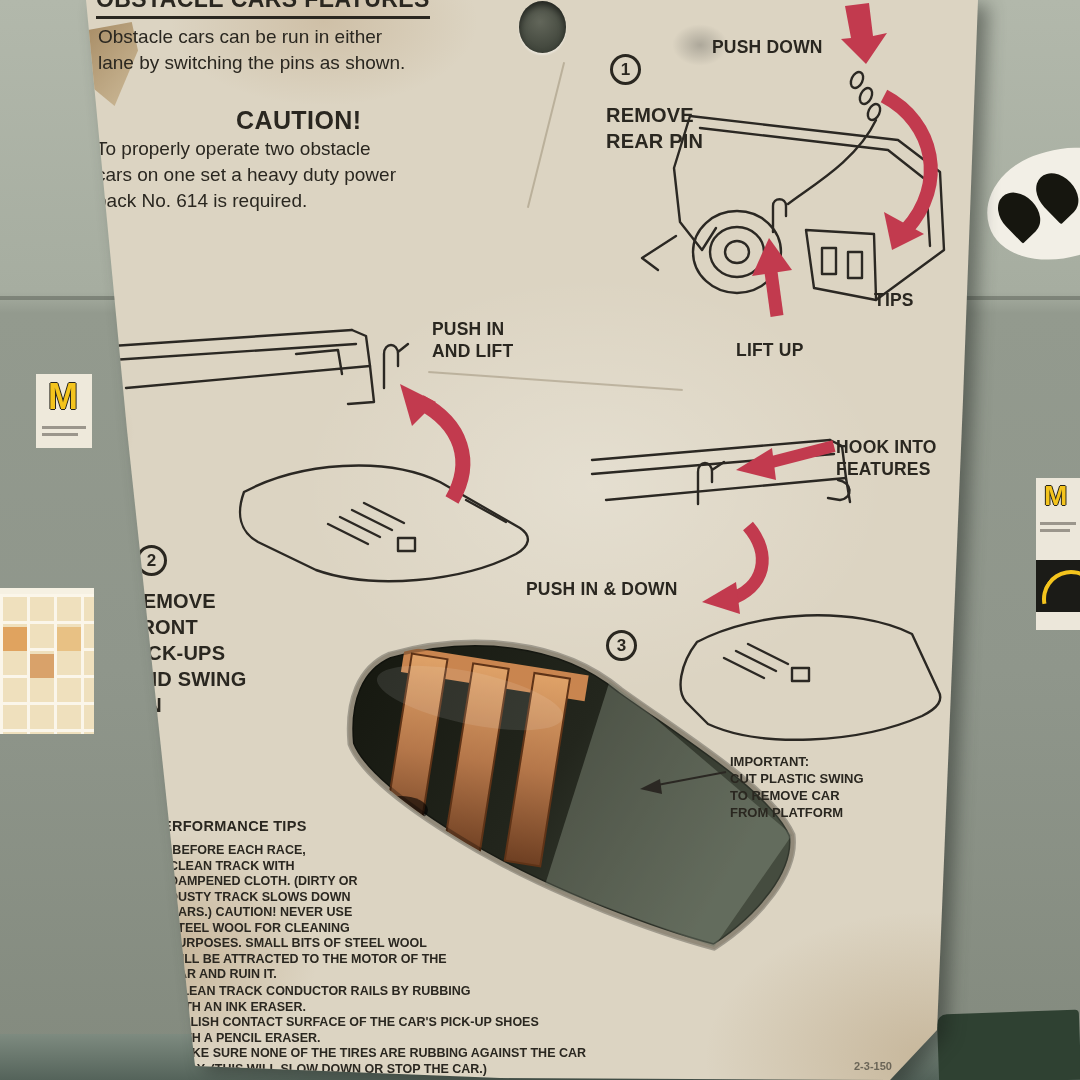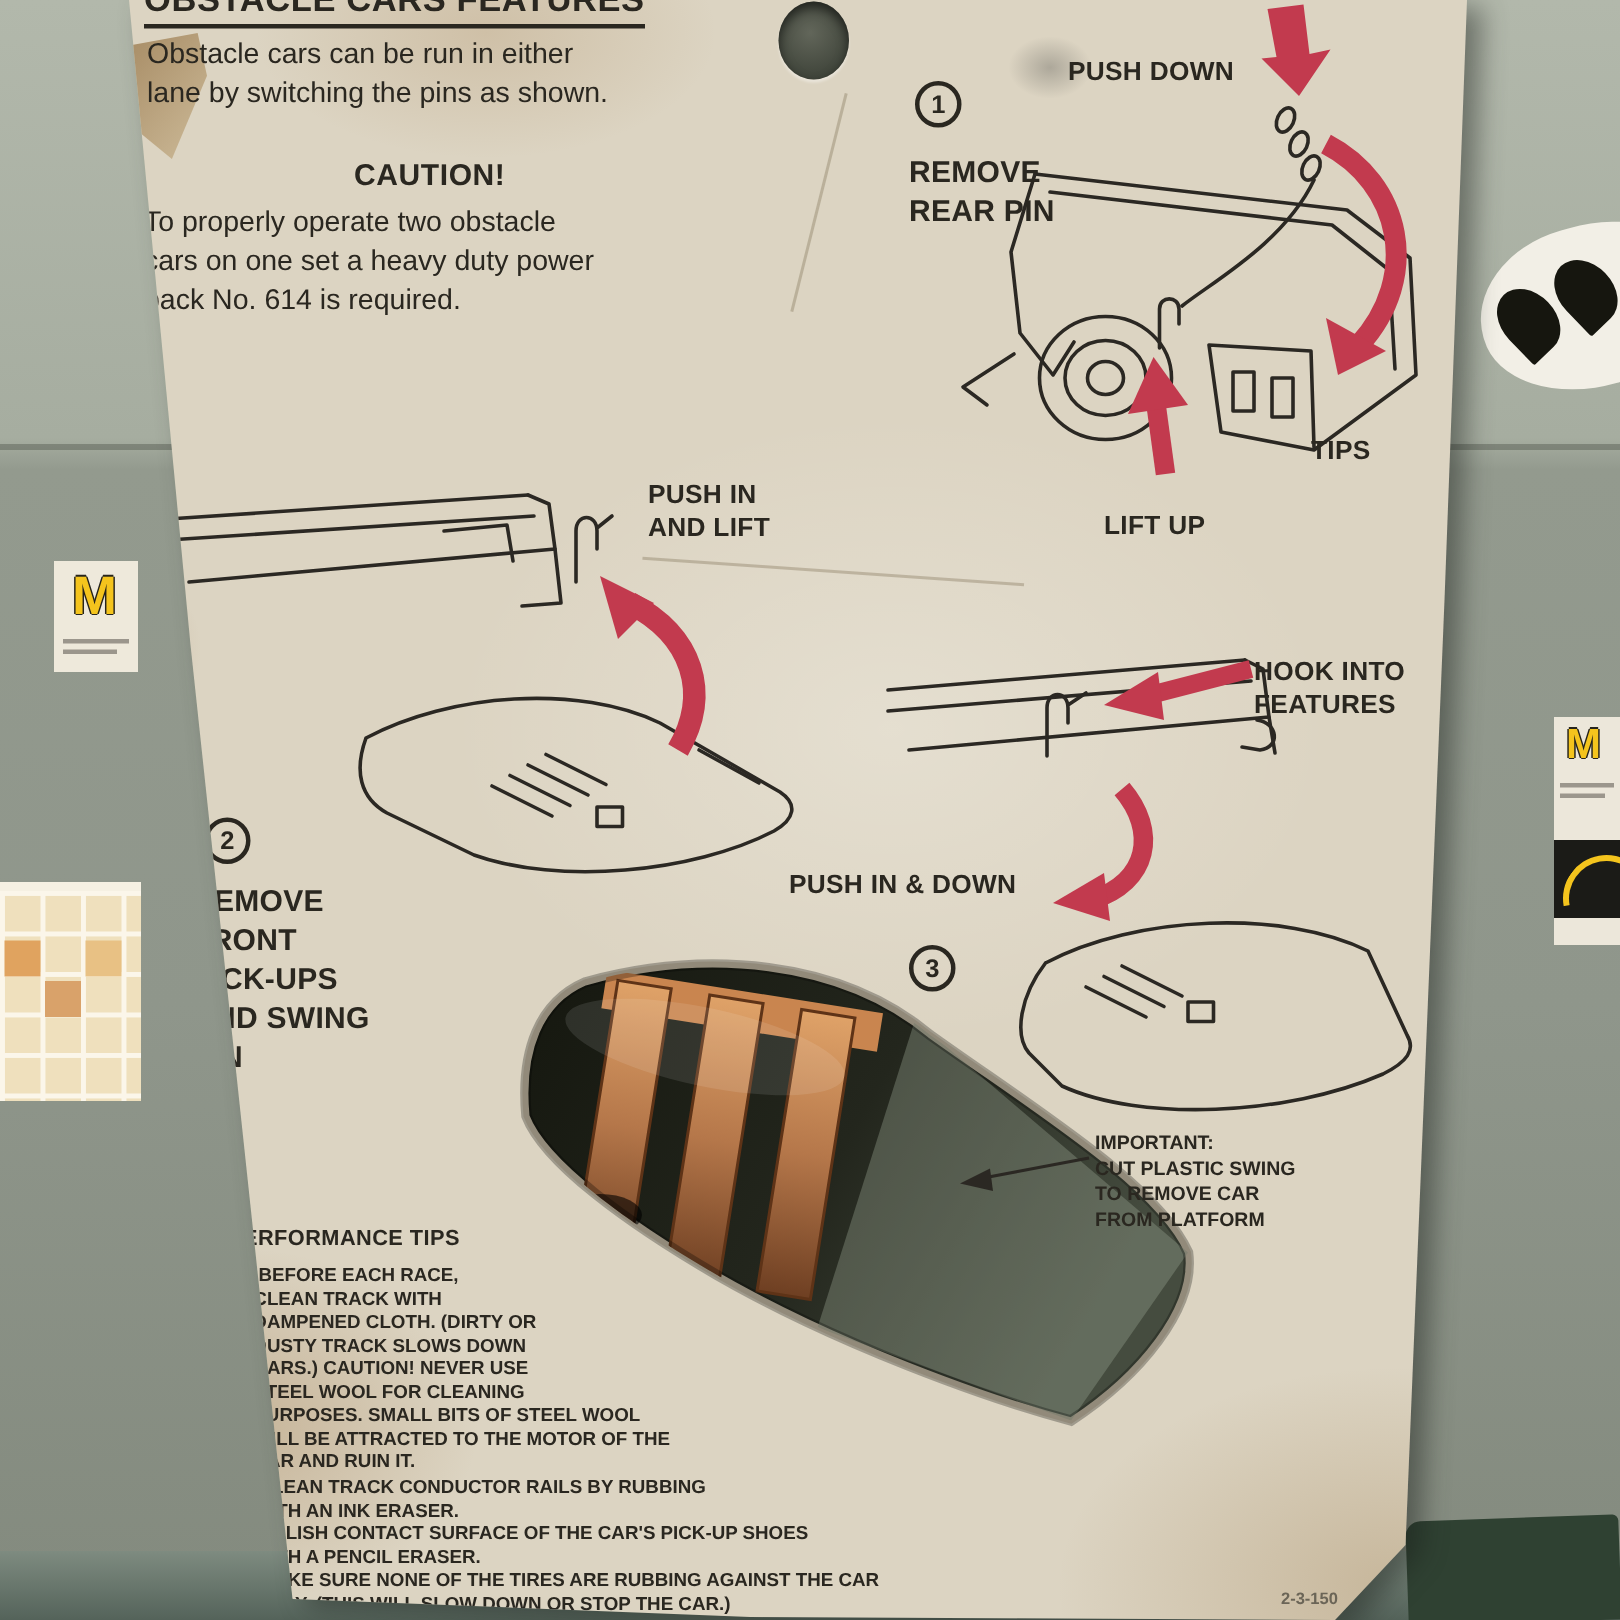--- a/index.html
+++ b/index.html
@@ -4,21 +4,21 @@
 <style>
   html,body{margin:0;padding:0;background:#5a5f57;}
   .stage{position:relative;width:1080px;height:1080px;overflow:hidden;
          background:linear-gradient(#b2b8ab 0%,#a6ada0 27%,#939a8e 29%,#8f968b 62%,#838a7e 100%);
          font-family:"Liberation Sans",sans-serif;}
   .abs{position:absolute;}
   .pre{white-space:pre-wrap;}
   .ink{color:#2a2720;}
   .h-title{font-size:23px;font-weight:800;letter-spacing:.4px;border-bottom:3px solid #2a2720;padding-bottom:3px;}
   .body-txt{font-size:19px;font-weight:500;line-height:26px;}
-  .caution-h{font-size:20px;font-weight:800;letter-spacing:.4px;}
+  .caution-h{font-size:25px;font-weight:800;letter-spacing:.4px;}
   .callout{font-size:17.5px;font-weight:800;line-height:22px;letter-spacing:.2px;}
   .step-label{font-size:20px;font-weight:800;line-height:26px;letter-spacing:.2px;}
   .step-circle{width:31px;height:31px;border:3.5px solid #2a2720;border-radius:50%;
                display:flex;align-items:center;justify-content:center;
                font-size:17px;font-weight:800;color:#2a2720;box-sizing:border-box;}
   .small-note{font-size:13px;font-weight:800;line-height:17px;}
   .tips-h{font-size:14.5px;font-weight:800;letter-spacing:.3px;}
   .tip{font-size:12.5px;font-weight:700;line-height:15.5px;}
   .foot{font-size:11px;color:#6b6557;font-weight:600;}
   .card{position:absolute;inset:0;

